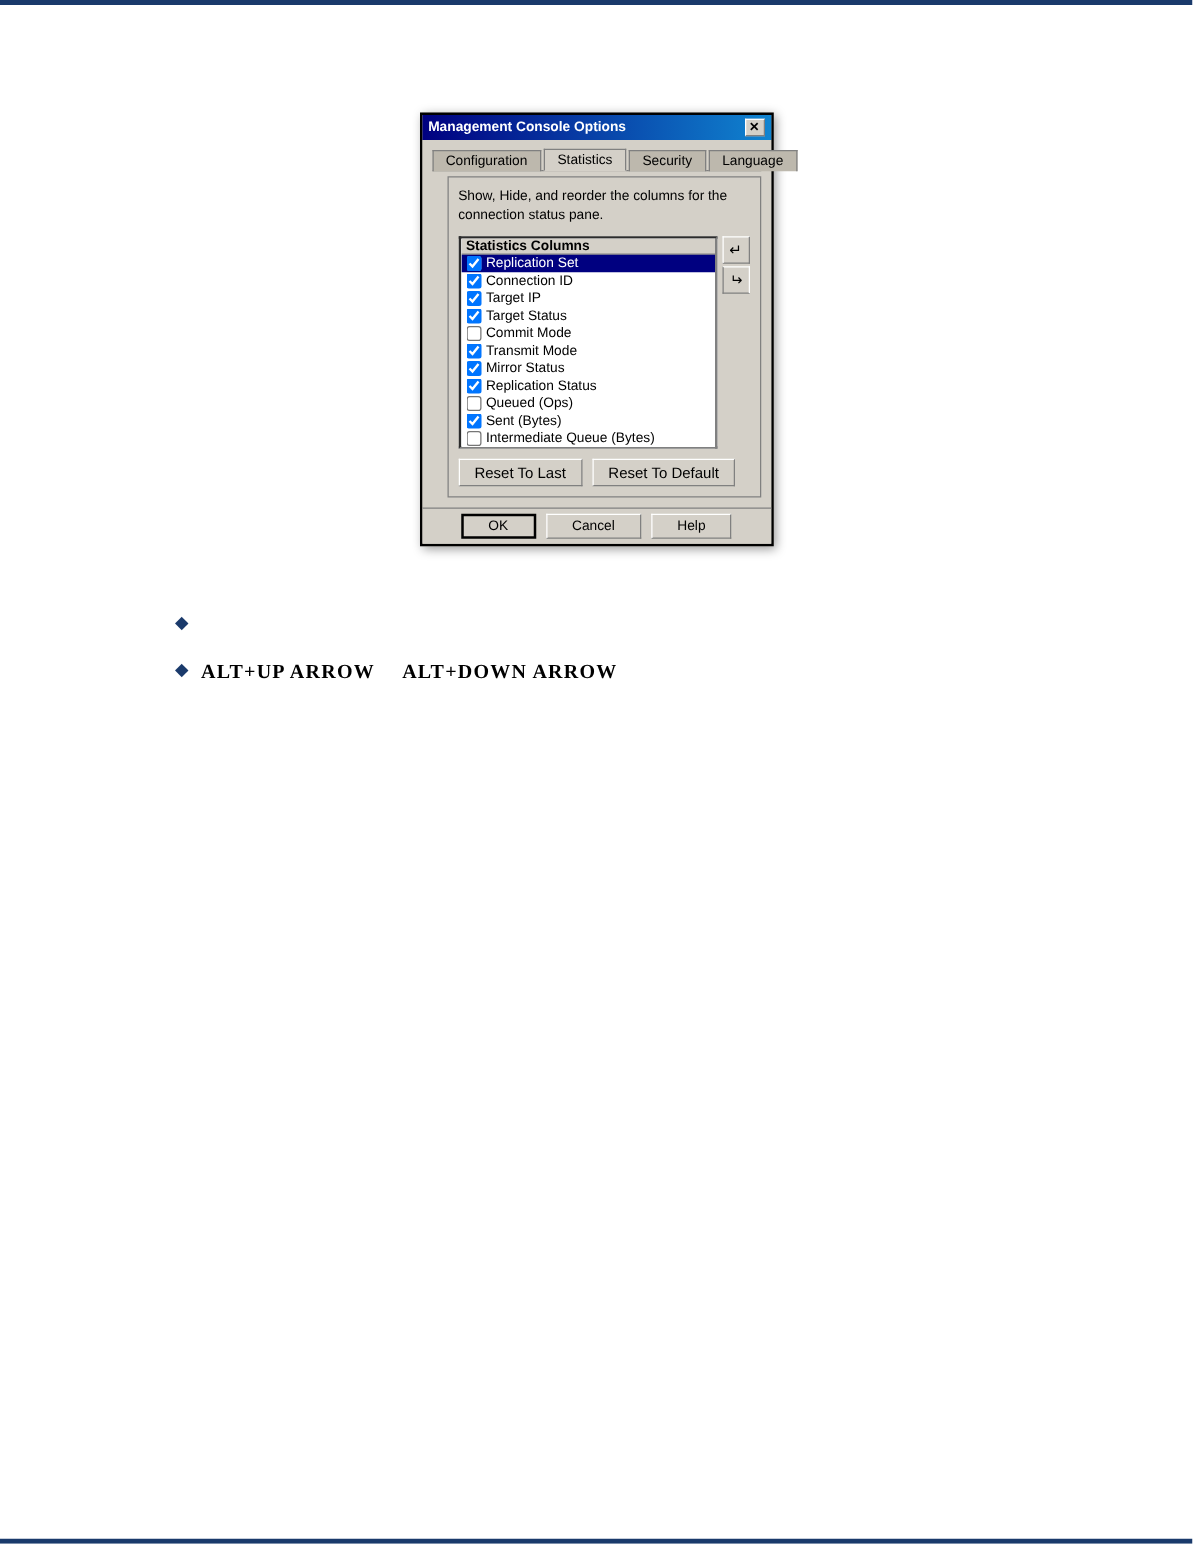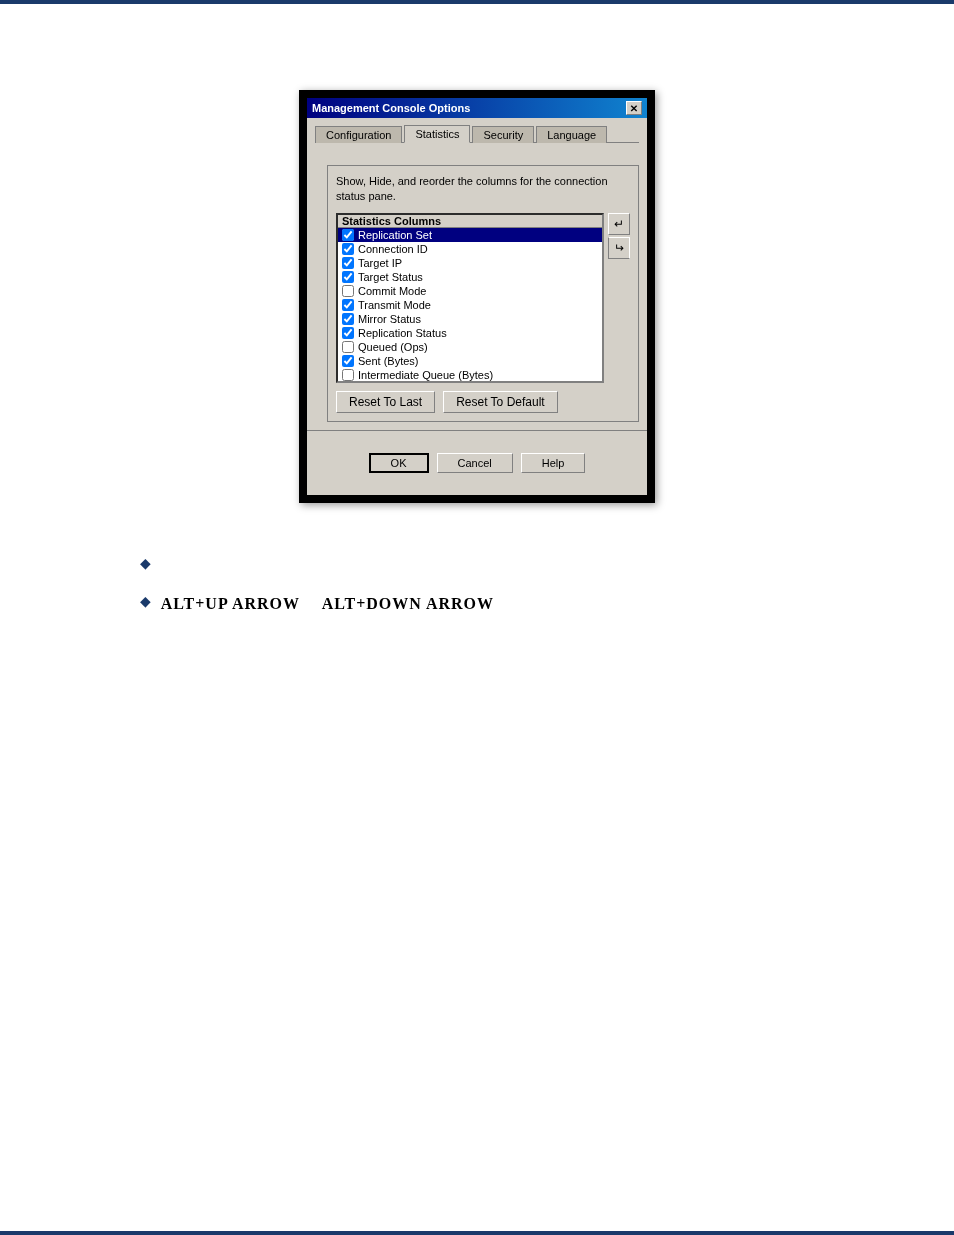--- a/index.html
+++ b/index.html
@@ -26,23 +26,23 @@
       height: 4px;
       background: #1a3a6b;
     }
 
     .page-content {
       padding: 60px 80px 60px 80px;
     }
 
     
     .dialog-window {
-      width: 356px;
+      width: 283px;
       margin: 30px auto 0 auto;
-      border: 8px solid #000000;
+      border: 2px solid #000000;
       background: #d4d0c8;
       font-family: 'Tahoma', Arial, sans-serif;
       font-size: 11px;
       box-shadow: 2px 2px 8px rgba(0,0,0,0.4);
     }
 
     .dialog-titlebar {
       background: linear-gradient(to right, #000080, #1084d0);
       color: #fff;
       padding: 3px 5px;
@@ -77,21 +77,21 @@
     .dialog-body {
       background: #d4d0c8;
       padding: 6px 8px 8px 8px;
     }
 
     
     .tabs-row {
       display: flex;
       align-items: flex-end;
       border-bottom: 1px solid #808080;
-      margin-bottom: 22px;
+      margin-bottom: 4px;
     }
 
     .tab {
       padding: 2px 10px;
       border: 1px solid #808080;
       border-bottom: none;
       background: #d4d0c8;
       cursor: pointer;
       font-size: 11px;
       margin-right: 2px;
@@ -204,21 +204,21 @@
       font-size: 12px;
       cursor: pointer;
       min-width: 80px;
     }
 
     
     .dialog-footer {
       display: flex;
       justify-content: center;
       gap: 8px;
-      padding: 22px;
+      padding: 4px;
       border-top: 1px solid #808080;
       background: #d4d0c8;
     }
 
     .footer-btn {
       background: #d4d0c8;
       border: 1px solid #808080;
       border-top-color: #fff;
       border-left-color: #fff;
       padding: 3px 20px;

